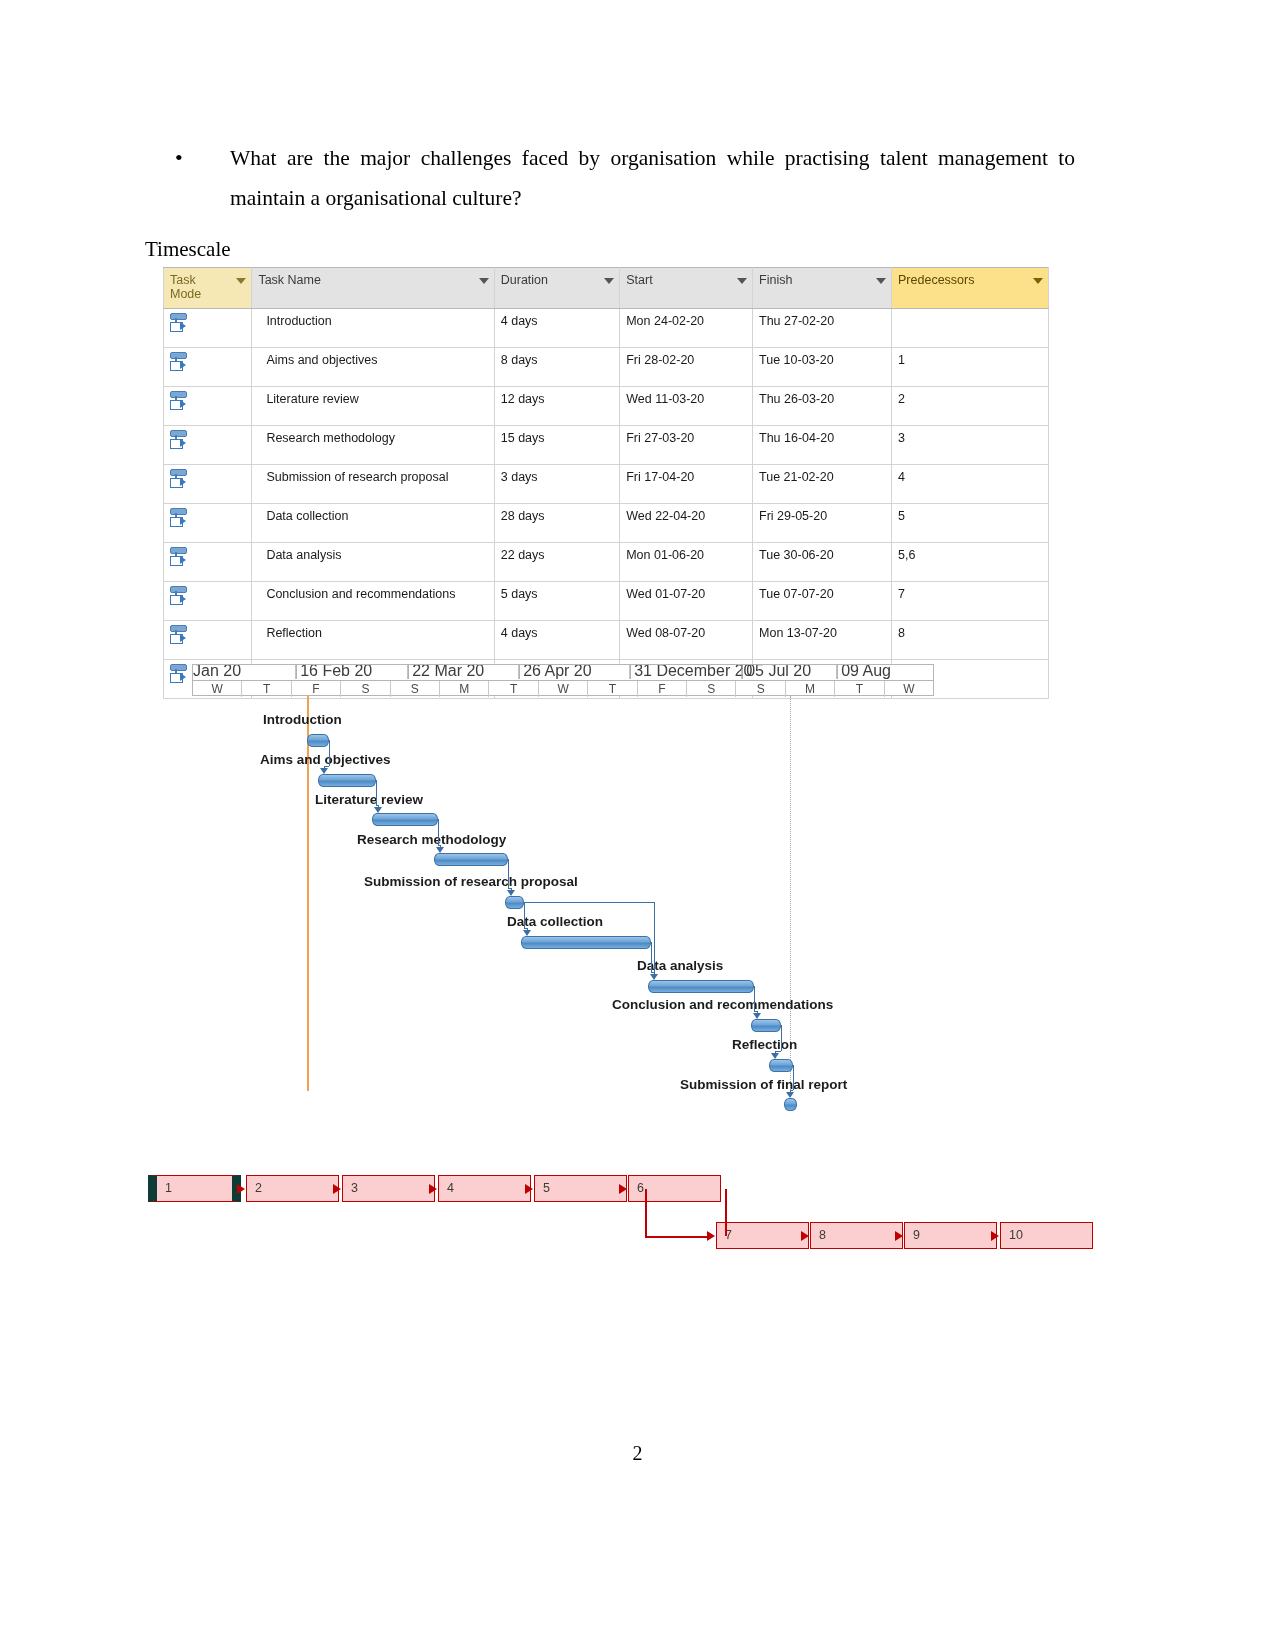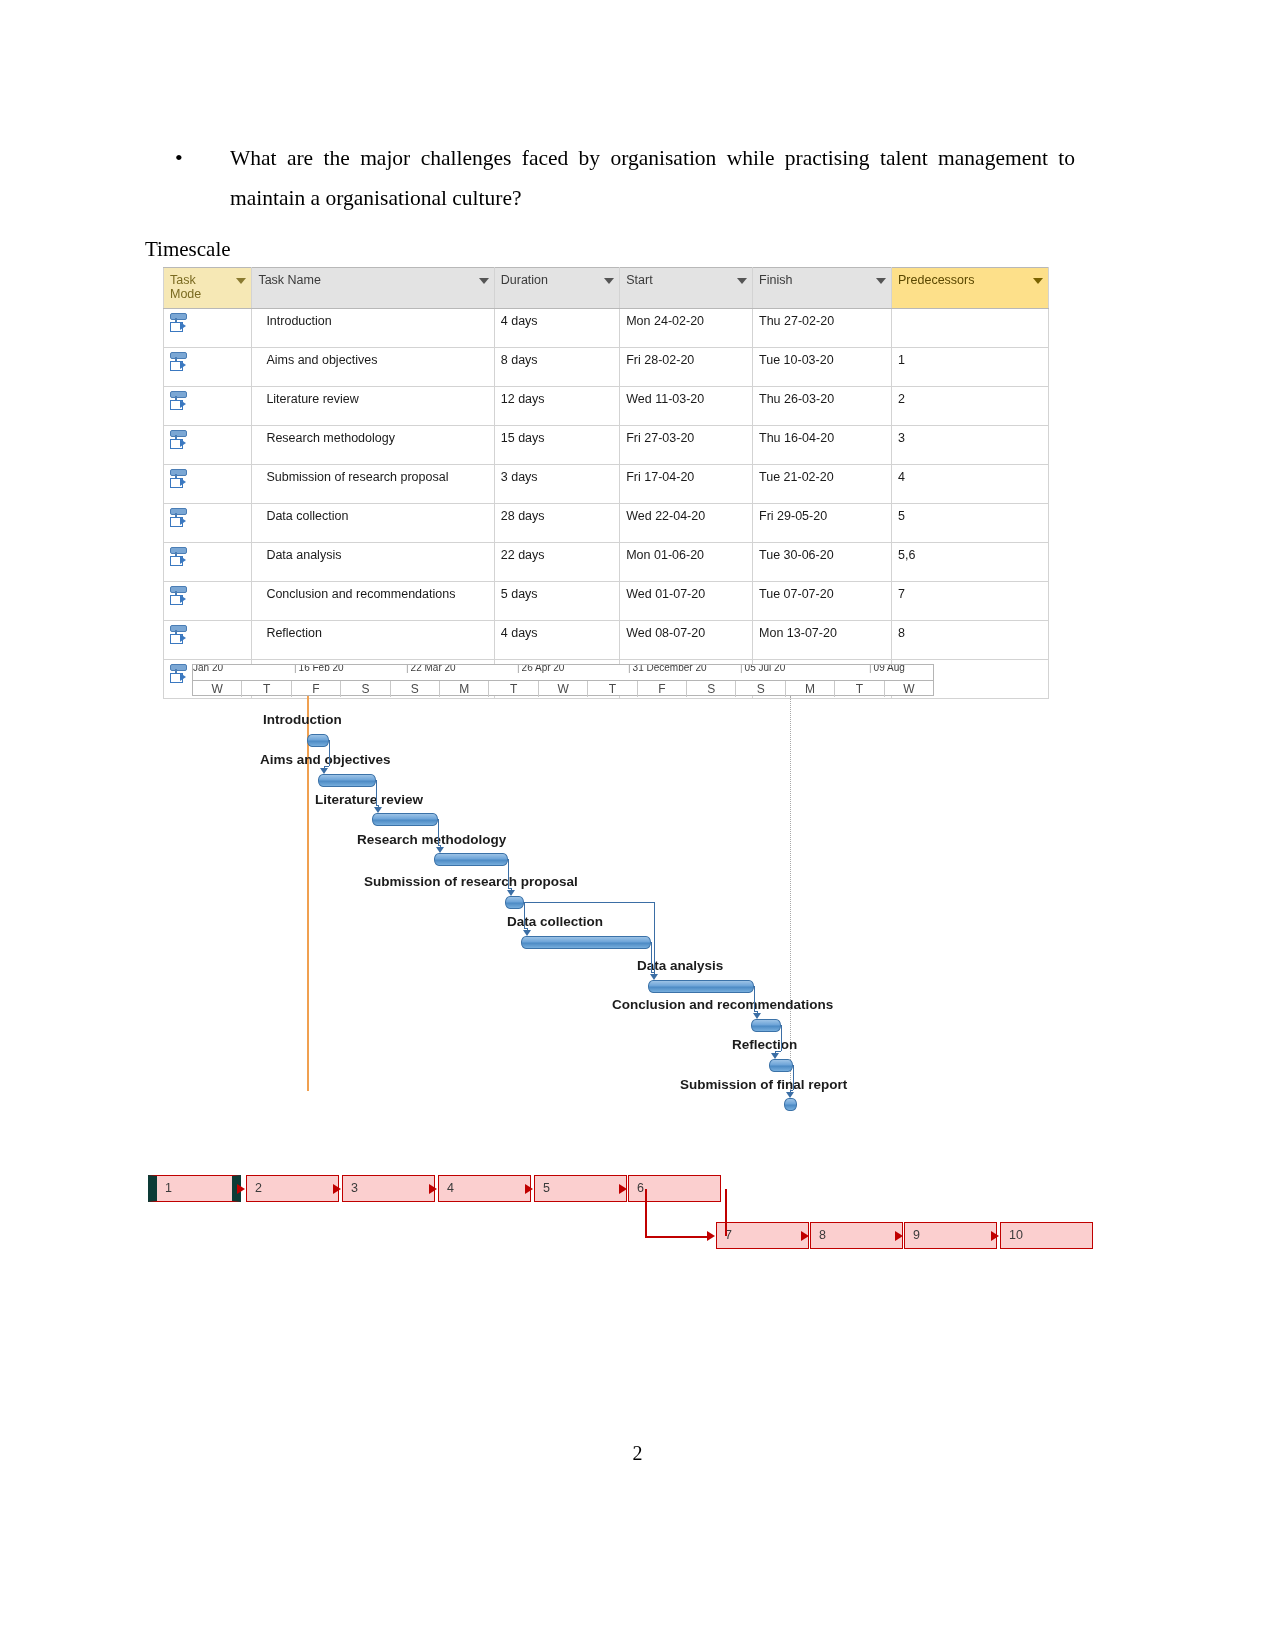--- a/index.html
+++ b/index.html
@@ -114,21 +114,21 @@
     position:absolute;left:0;top:0;width:742px;height:32px;
     border:1px solid #b5b5b5;background:#fff;box-sizing:border-box;
   }
   .gantt-header .months{
     position:relative;height:15px;border-bottom:1px solid #b5b5b5;
     overflow:hidden;
   }
   .gantt-header .months .m{
     position:absolute;top:-3px;
     font-family:"Liberation Sans", sans-serif;
-    font-size:10px;color:#3c3c3c;white-space:nowrap;
+    font-size:16px;color:#3c3c3c;white-space:nowrap;
   }
   .gantt-header .months .m .sep{color:#999;margin-right:2px;}
   .gantt-header .days{
     position:relative;height:16px;display:flex;
   }
   .gantt-header .days .d{
     flex:1 0 0;
     border-right:1px solid #c9c9c9;
     text-align:center;
     font-family:"Liberation Sans", sans-serif;
@@ -400,21 +400,21 @@
 
   <div class="gantt">
     <div class="gantt-header">
       <div class="months" id="gantt-months">
           <div class="m" style="left: 0px;"><span>Jan  20</span></div>
           <div class="m" style="left: 101px;"><span class="sep">|</span><span>16 Feb  20</span></div>
           <div class="m" style="left: 213px;"><span class="sep">|</span><span>22 Mar  20</span></div>
           <div class="m" style="left: 324px;"><span class="sep">|</span><span>26 Apr  20</span></div>
           <div class="m" style="left: 435px;"><span class="sep">|</span><span>31 December  20</span></div>
           <div class="m" style="left: 547px;"><span class="sep">|</span><span>05 Jul  20</span></div>
-          <div class="m" style="left: 676px;"><span class="sep">|</span><span>09 Aug</span></div>
+          <div class="m" style="left: 642px;"><span class="sep">|</span><span>09 Aug</span></div>
         </div>
       <div class="days" id="gantt-days">
           <div class="d">W</div>
           <div class="d">T</div>
           <div class="d">F</div>
           <div class="d">S</div>
           <div class="d">S</div>
           <div class="d">M</div>
           <div class="d">T</div>
           <div class="d">W</div>

